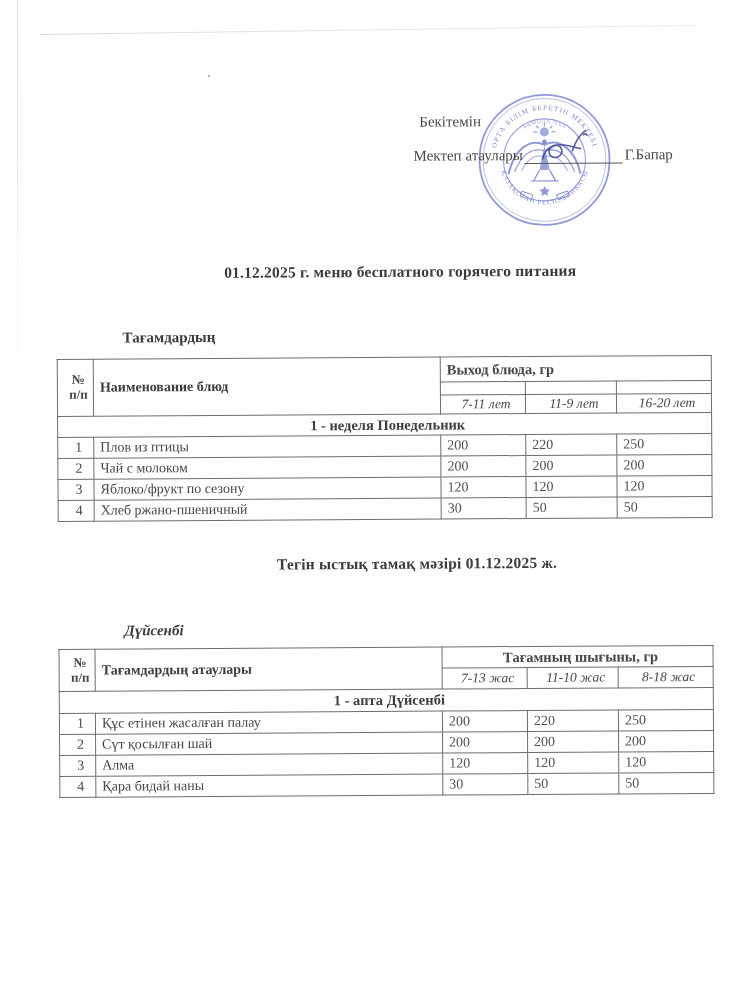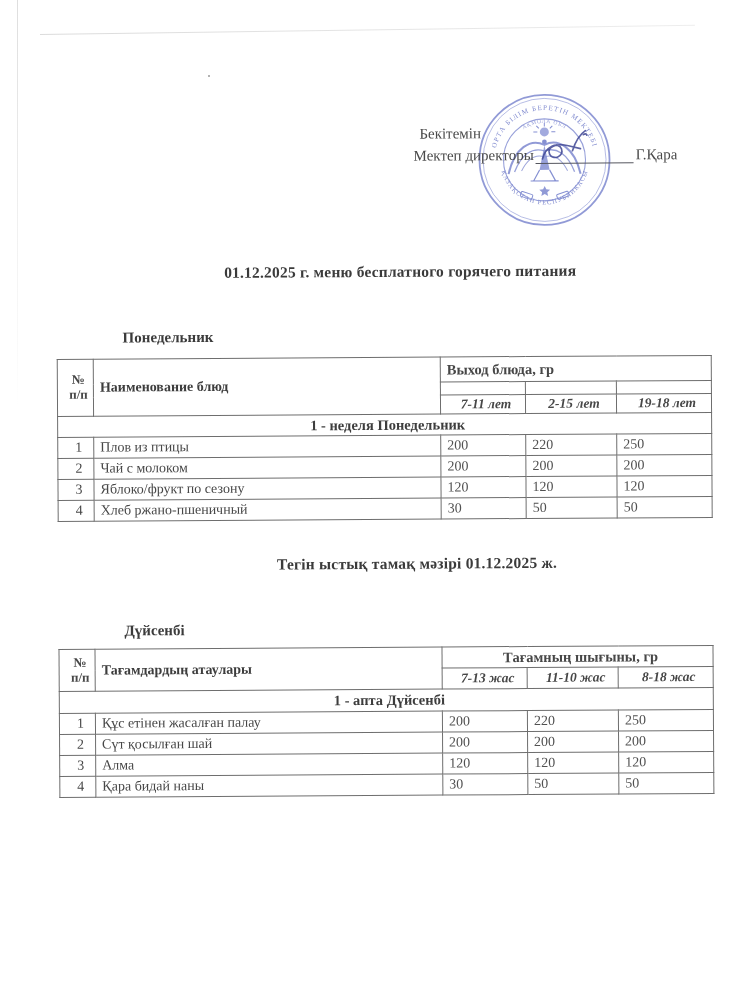--- a/index.html
+++ b/index.html
@@ -13,48 +13,48 @@
 
   
   .scan-line-top{position:absolute;left:40px;top:34px;width:655px;height:1px;
     background:linear-gradient(to right,rgba(190,190,190,.55),rgba(205,205,205,.35));
     transform:rotate(-0.8deg);transform-origin:left center;}
   .scan-line-left{position:absolute;left:17px;top:0;width:1px;height:410px;
     background:linear-gradient(to bottom,rgba(200,200,200,.6),rgba(230,230,230,0));}
   .scan-dot{position:absolute;left:208px;top:75px;width:2px;height:2px;border-radius:50%;background:#9a9a9a;}
 
   
-  .approve-label{position:absolute;left:421px;top:114px;font-size:15px;color:#4a4a4a;z-index:2;margin-top:12px;}
+  .approve-label{position:absolute;left:421px;top:114px;font-size:15px;color:#4a4a4a;z-index:2;}
   .director-line{position:absolute;left:415px;top:148px;font-size:15px;color:#4a4a4a;z-index:2;
     display:flex;align-items:flex-end;white-space:nowrap;}
   .sig-line{display:inline-block;width:98px;border-bottom:1px solid #55565e;height:16px;margin:0 2px;}
   .signature-svg{position:absolute;left:536px;top:130px;z-index:3;}
   .stamp-wrap{position:absolute;left:476px;top:91px;width:140px;height:140px;z-index:1;
     mix-blend-mode:multiply;opacity:.88;}
 
   
   .title-ru{position:absolute;left:0;top:263px;width:100%;text-align:center;
     font-size:15.5px;font-weight:bold;color:#3b3b3b;letter-spacing:.2px;padding-left:70px;box-sizing:border-box;}
   .title-kz{position:absolute;left:0;top:555px;width:100%;text-align:center;
     font-size:15.5px;font-weight:bold;color:#3b3b3b;letter-spacing:.2px;padding-left:100px;box-sizing:border-box;}
   .day-heading-ru{position:absolute;left:123px;top:328px;font-size:15px;font-weight:bold;color:#3b3b3b;}
-  .day-heading-kz{position:absolute;left:123px;top:621px;font-size:15px;font-weight:bold;color:#3b3b3b;}
+  .day-heading-kz{position:absolute;left:123px;top:621px;font-size:15px;font-weight:bold;color:#3b3b3b;font-style:italic;}
 
   
   table.menu{border-collapse:collapse;table-layout:fixed;position:absolute;left:57px;width:654px;
     font-size:14px;color:#474747;}
   #table-ru{top:357px;}
   #table-kz{top:647px;}
   table.menu td{border:1px solid #6e6e6e;padding:0 0 0 6px;vertical-align:middle;overflow:hidden;}
   td.c-num{text-align:center;padding:0 2px;}
   td.hdr{font-weight:bold;color:#3d3d3d;}
   td.hdr-num{font-weight:bold;text-align:center;font-size:13px;line-height:1.15;padding:0 2px;}
   td.span-hdr{font-weight:bold;font-size:14.5px;padding-left:9px;}
   td.span-hdr-center{font-weight:bold;font-size:14.5px;text-align:center;padding-left:0;}
-  td.age{font-weight:bold;font-style:italic;text-align:center;font-size:13.5px;padding-left:0;}
+  td.age{font-weight:normal;font-style:italic;text-align:center;font-size:13.5px;padding-left:0;}
   td.week{font-weight:bold;text-align:center;font-size:14.5px;color:#3d3d3d;padding-left:0;}
   td.val{padding-left:9px;color:#515151;}
   tr.h25{height:25px;} tr.h13{height:13px;} tr.h19{height:19px;}
   tr.h21{height:21px;} tr.h22{height:22px;}
 </style>
 </head>
 <body>
 
 <div id="page">
   <div class="scan-line-top"></div>
@@ -103,33 +103,33 @@
           <path d="M 70,96 l 1.6,3.4 3.8,.4 -2.8,2.5 .8,3.7 -3.4,-1.9 -3.4,1.9 .8,-3.7 -2.8,-2.5 3.8,-.4 Z" fill="#7480cc" stroke="none" opacity="0.9"></path>
           <rect x="46" y="103" width="12" height="5" rx="1" transform="rotate(18 52 105)" stroke-width="1"></rect>
           <rect x="82" y="103" width="12" height="5" rx="1" transform="rotate(-18 88 105)" stroke-width="1"></rect>
         </g>
       </svg>
     </div>
 
     <div class="approve-label">Бекітемін</div>
 
     <div class="director-line">
-      <span>Мектеп директоры</span>
+      <span>Мектеп атаулары</span>
       <span class="sig-line"></span>
-      <span>Г.Қара</span>
+      <span>Г.Бапар</span>
     </div>
 
     <svg class="signature-svg" width="70" height="42" viewBox="0 0 70 42">
       <path d="M 8,30 C 11,18 24,12 27,20 C 30,28 18,32 15,25 C 12,18 22,14 34,17 C 38,18 42,19 46,20
                M 38,22 C 41,13 45,6 51,2 M 49,6 c 1.5,-1 3,-1 3.5,0.5" fill="none" stroke="#3f4694" stroke-width="1.7" stroke-linecap="round" opacity="0.85"></path>
     </svg>
 
     <div class="title-ru">01.12.2025 г.  меню бесплатного горячего питания</div>
 
-    <div class="day-heading-ru">Понедельник</div>
+    <div class="day-heading-ru">Тағамдардың</div>
 
     <table class="menu" id="table-ru">
       <colgroup>
           <col style="width:36px">
           <col style="width:347px">
           <col style="width:85px">
           <col style="width:91px">
           <col style="width:95px">
         </colgroup>
       <tbody>
@@ -141,22 +141,22 @@
         <td class="hdr" rowspan="3">Наименование блюд</td>
         <td class="span-hdr" colspan="3">Выход блюда, гр</td>
       </tr>
       <tr class="h13">
         <td></td>
         <td></td>
         <td></td>
       </tr>
       <tr class="h19">
         <td class="age">7-11 лет</td>
-        <td class="age">2-15 лет</td>
-        <td class="age">19-18 лет</td>
+        <td class="age">11-9 лет</td>
+        <td class="age">16-20 лет</td>
       </tr>
       <tr class="h21">
         <td class="week" colspan="5">1 - неделя Понедельник</td>
       </tr>
       <tr class="h21">
         <td class="c-num">1</td>
         <td>Плов из птицы</td>
         <td class="val">200</td>
         <td class="val">220</td>
         <td class="val">250</td>

